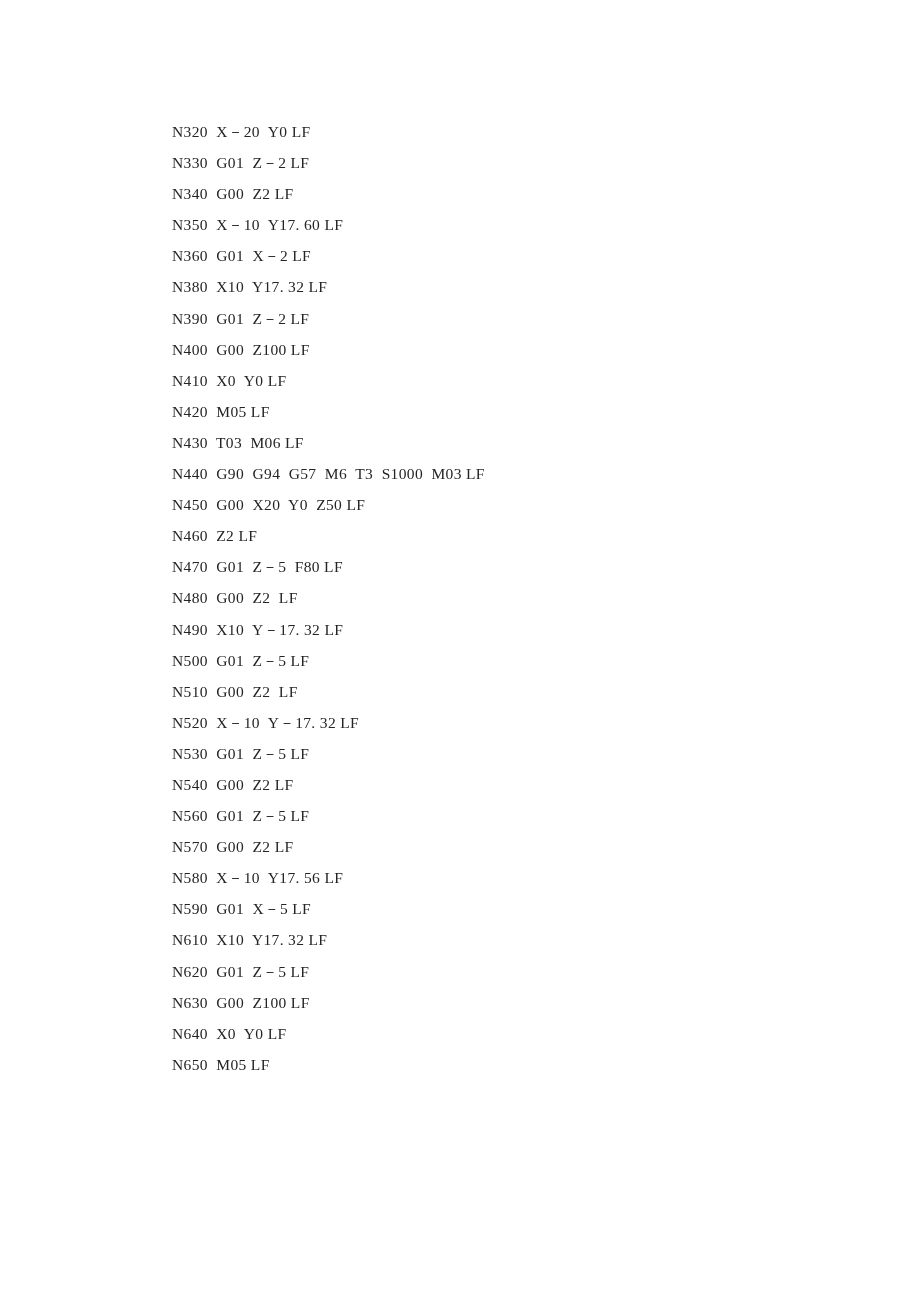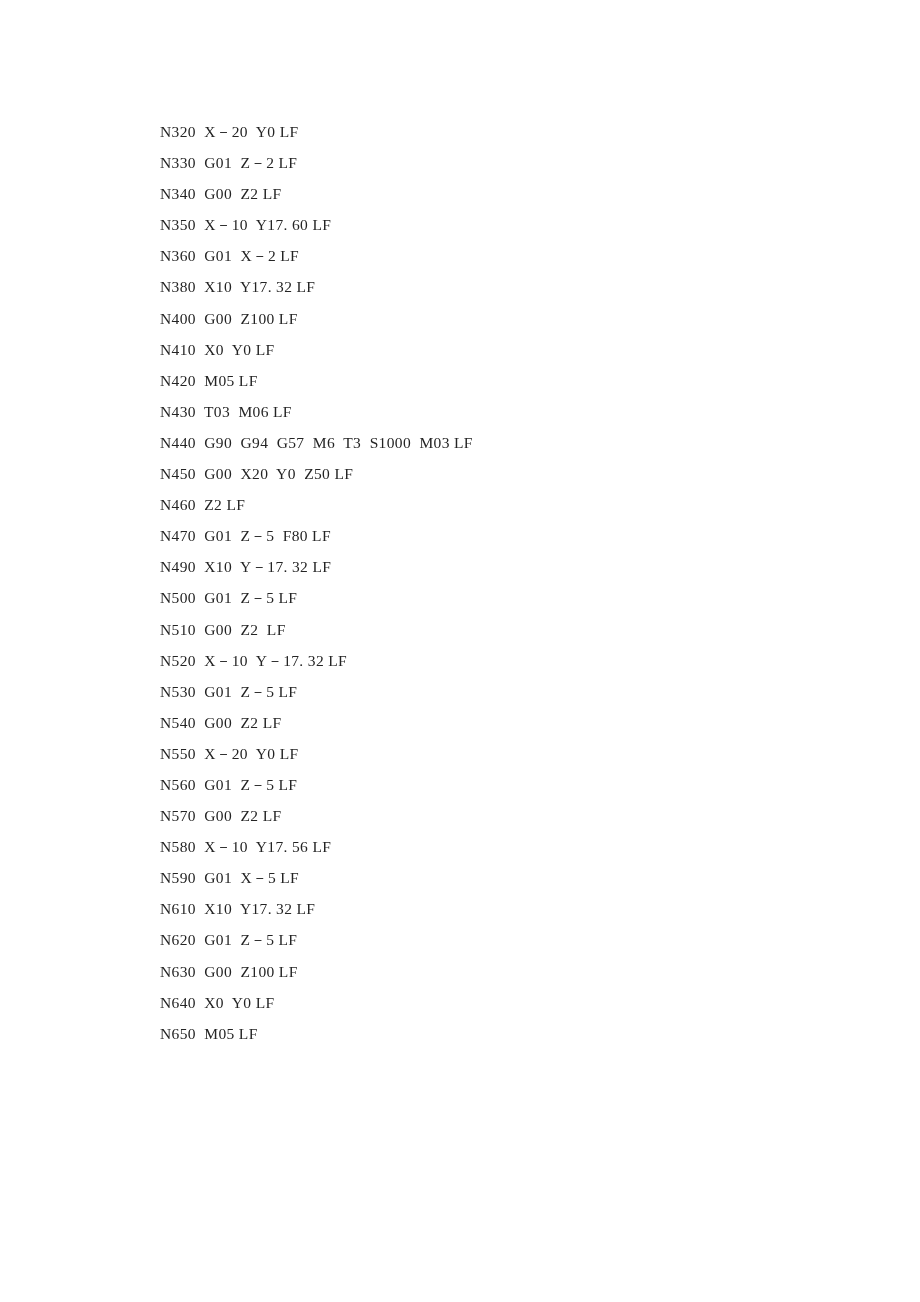--- a/index.html
+++ b/index.html
@@ -16,21 +16,21 @@
   }
   .page {
     position: relative;
     width: 920px;
     height: 1302px;
     background: #ffffff;
     box-sizing: border-box;
   }
   .code-block {
     position: absolute;
-    left: 160px;
+    left: 172px;
     top: 116px;
     width: 660px;
   }
   .code-line {
     font-family: "Liberation Serif", "DejaVu Serif", serif;
     font-size: 15.5px;
     line-height: 31.1px;
     color: #242424;
     white-space: pre;
     letter-spacing: 0.35px;
@@ -42,35 +42,36 @@
 
 <div class="page">
   <div class="code-block">
 
   <div class="code-line">N320  X－20  Y0 LF</div>
       <div class="code-line">N330  G01  Z－2 LF</div>
       <div class="code-line">N340  G00  Z2 LF</div>
       <div class="code-line">N350  X－10  Y17. 60 LF</div>
       <div class="code-line">N360  G01  X－2 LF</div>
       <div class="code-line">N380  X10  Y17. 32 LF</div>
+      <div class="code-line">N390  G01  Z－2 LF</div>
       <div class="code-line">N400  G00  Z100 LF</div>
       <div class="code-line">N410  X0  Y0 LF</div>
       <div class="code-line">N420  M05 LF</div>
       <div class="code-line">N430  T03  M06 LF</div>
       <div class="code-line">N440  G90  G94  G57  M6  T3  S1000  M03 LF</div>
       <div class="code-line">N450  G00  X20  Y0  Z50 LF</div>
       <div class="code-line">N460  Z2 LF</div>
       <div class="code-line">N470  G01  Z－5  F80 LF</div>
+      <div class="code-line">N480  G00  Z2  LF</div>
       <div class="code-line">N490  X10  Y－17. 32 LF</div>
       <div class="code-line">N500  G01  Z－5 LF</div>
       <div class="code-line">N510  G00  Z2  LF</div>
       <div class="code-line">N520  X－10  Y－17. 32 LF</div>
       <div class="code-line">N530  G01  Z－5 LF</div>
       <div class="code-line">N540  G00  Z2 LF</div>
-      <div class="code-line">N550  X－20  Y0 LF</div>
       <div class="code-line">N560  G01  Z－5 LF</div>
       <div class="code-line">N570  G00  Z2 LF</div>
       <div class="code-line">N580  X－10  Y17. 56 LF</div>
       <div class="code-line">N590  G01  X－5 LF</div>
       <div class="code-line">N610  X10  Y17. 32 LF</div>
       <div class="code-line">N620  G01  Z－5 LF</div>
       <div class="code-line">N630  G00  Z100 LF</div>
       <div class="code-line">N640  X0  Y0 LF</div>
       <div class="code-line">N650  M05 LF</div>
     </div>

